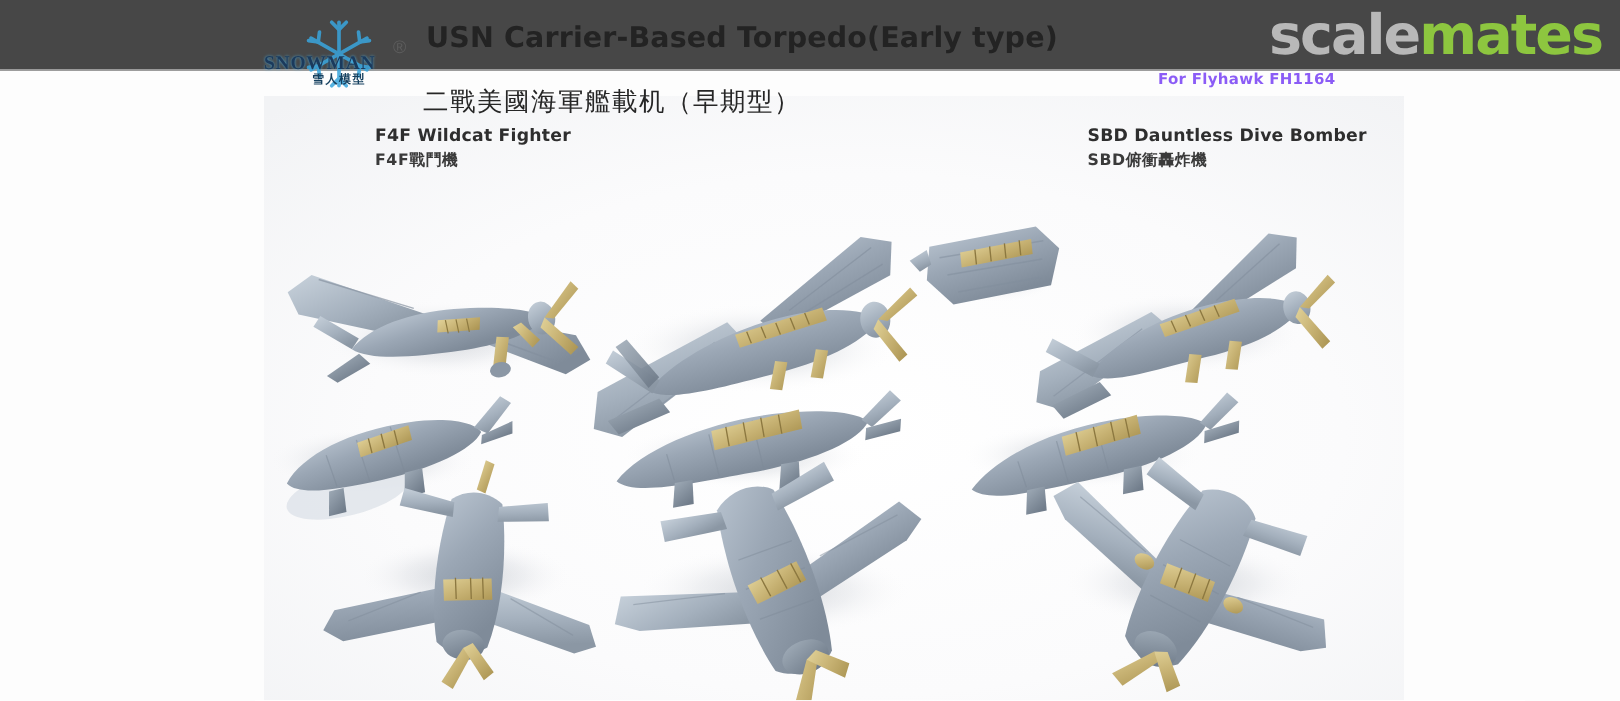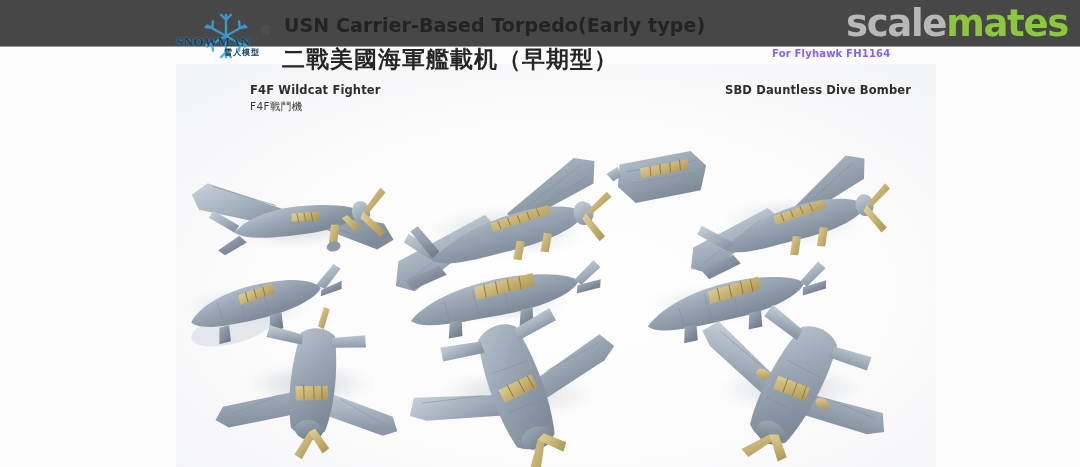--- a/index.html
+++ b/index.html
@@ -81,21 +81,21 @@
     width: 100px;
     font-family: "Liberation Serif", serif;
     font-size: 13px;
     font-weight: 700;
     letter-spacing: .5px;
     color: #1b3a5c;
     text-shadow: 0 0 2px rgba(80,180,230,.9);
   }
   .brand-word-cn {
     position: absolute;
-    left: 16px;
+    left: 0;
     top: 37px;
     width: 100px;
     text-align: center;
     font-family: "DejaVu Sans", sans-serif;
     font-size: 8px;
     font-weight: 700;
     color: #15405f;
     letter-spacing: 1px;
   }
 
@@ -117,24 +117,24 @@
     font-size: 19px;
     font-weight: 700;
     color: #232323;
     letter-spacing: .1px;
     white-space: nowrap;
     z-index: 50;
   }
   .title-cn {
     position: absolute;
     left: 282px;
-    top: 44px;
-    font-family: "DejaVu Sans", sans-serif;
-    font-size: 23px;
-    font-weight: 700;
+    top: 56px;
+    font-family: "DejaVu Sans", sans-serif;
+    font-size: 17px;
+    font-weight: 400;
     color: #262626;
     letter-spacing: 1px;
     white-space: nowrap;
     z-index: 30;
   }
   .kit-ref {
     position: absolute;
     left: 772px;
     top: 48px;
     font-family: "DejaVu Sans", sans-serif;
@@ -152,21 +152,21 @@
     font-family: "DejaVu Sans", sans-serif;
     font-size: 11.5px;
     font-weight: 700;
     color: #2e2e2e;
     letter-spacing: .15px;
     display: block;
   }
   .caption .cap-cn {
     font-family: "DejaVu Sans", sans-serif;
     font-size: 10.5px;
-    font-weight: 400;
+    font-weight: 700;
     color: #3a3a3a;
     letter-spacing: .4px;
     display: block;
     margin-top: 3px;
   }
   .cap-f4f { left: 250px; top: 83px; }
   .cap-tbd { left: 441px; top: 83px; }
   .cap-sbd { left: 725px; top: 83px; }
 
   
@@ -451,20 +451,21 @@
     <div class="kit-ref">For Flyhawk FH1164</div>
 
     <div class="caption cap-f4f">
       <span class="cap-en">F4F Wildcat Fighter</span>
       <span class="cap-cn">F4F戰鬥機</span>
     </div>
 
 
     <div class="caption cap-sbd">
       <span class="cap-en">SBD Dauntless Dive Bomber</span>
+      <span class="cap-cn">SBD俯衝轟炸機</span>
     </div>
   </div>
 
   <div class="header-bar">
     <div class="watermark">
       <span class="wm-scale">scale</span><span class="wm-mates">mates</span>
     </div>
   </div>
 
 </div>

